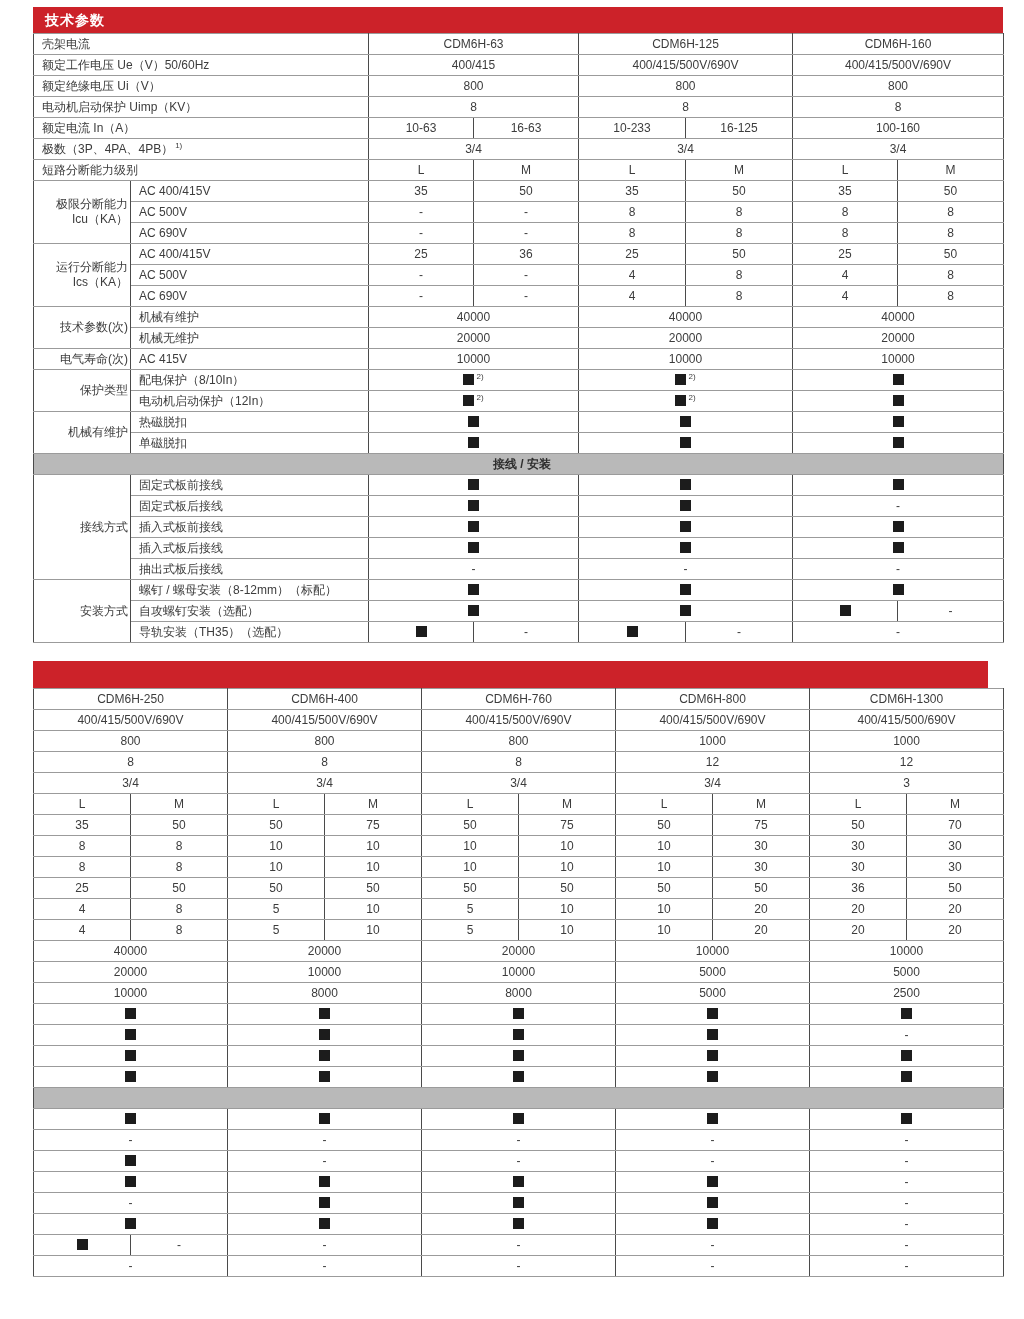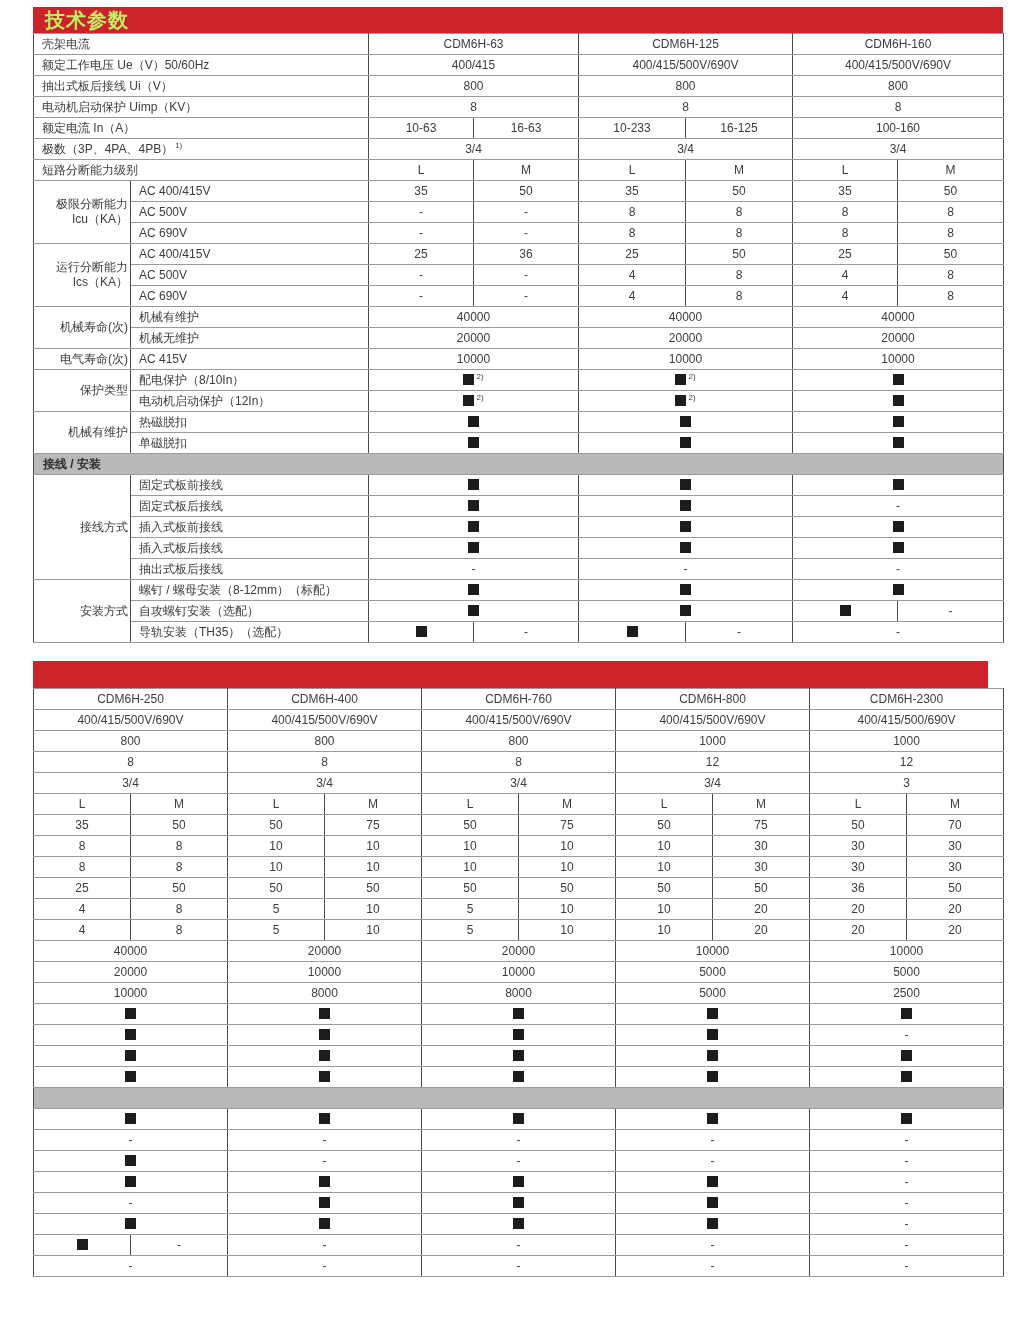--- a/index.html
+++ b/index.html
@@ -12,23 +12,23 @@
   html,body{margin:0;padding:0;background:#FFFFFF;}
   body{
     width:1024px;height:1319px;
     font-family:"Liberation Sans","DejaVu Sans",sans-serif;
     color:var(--ink);
     -webkit-font-smoothing:antialiased;
   }
   .sheet{width:970px;margin:7px 0 0 33px;}
   .bar-red{
     background:var(--accent);
-    color:#bef264;
+    color:#ffffff;
     font-weight:bold;
-    font-size:20px;
+    font-size:14px;
     height:26px;line-height:26px;
     padding-left:12px;
     box-sizing:border-box;
     letter-spacing:1px;
   }
   .bar-red.empty{width:955px;height:27px;margin-top:18px;}
   table.spec{
     border-collapse:collapse;
     table-layout:fixed;
     width:970px;
@@ -47,21 +47,21 @@
     overflow:hidden;
     white-space:nowrap;
   }
   table.spec td.lbl{text-align:left;padding-left:8px;margin-top:17px;}
   table.spec td.group{
     text-align:right;padding-left:6px;
     white-space:pre-line;line-height:15px;
   }
   table.spec td.section{
     background:var(--section-gray);
-    text-align:left;padding-left:9px;
+    text-align:center;padding-left:9px;
     font-weight:bold;color:#2E2E2E;
   }
   .sq{
     display:inline-block;
     width:11px;height:11px;
     background:#1C1C1C;
     vertical-align:middle;
     margin-top:-2px;
   }
   sup.fn{font-size:8px;line-height:0;margin-left:2px;}
@@ -92,21 +92,21 @@
           <td colspan="2">CDM6H-125</td>
           <td colspan="2">CDM6H-160</td>
         </tr>
         <tr>
           <td colspan="2" class="lbl">额定工作电压 Ue（V）50/60Hz</td>
           <td colspan="2">400/415</td>
           <td colspan="2">400/415/500V/690V</td>
           <td colspan="2">400/415/500V/690V</td>
         </tr>
         <tr>
-          <td colspan="2" class="lbl">抽出式板后接线 Ui（V）</td>
+          <td colspan="2" class="lbl">额定绝缘电压 Ui（V）</td>
           <td colspan="2">800</td>
           <td colspan="2">800</td>
           <td colspan="2">800</td>
         </tr>
         <tr>
           <td colspan="2" class="lbl">电动机启动保护 Uimp（KV）</td>
           <td colspan="2">8</td>
           <td colspan="2">8</td>
           <td colspan="2">8</td>
         </tr>
@@ -185,21 +185,21 @@
         <tr>
           <td class="lbl">AC 690V</td>
           <td colspan="1">-</td>
           <td colspan="1">-</td>
           <td colspan="1">4</td>
           <td colspan="1">8</td>
           <td colspan="1">4</td>
           <td colspan="1">8</td>
         </tr>
         <tr>
-          <td rowspan="2" class="group">机械寿命(次)</td>
+          <td rowspan="2" class="group">技术参数(次)</td>
           <td class="lbl">机械有维护</td>
           <td colspan="2">40000</td>
           <td colspan="2">40000</td>
           <td colspan="2">40000</td>
         </tr>
         <tr>
           <td class="lbl">机械无维护</td>
           <td colspan="2">20000</td>
           <td colspan="2">20000</td>
           <td colspan="2">20000</td>
@@ -312,21 +312,21 @@
         <col style="width: 97px;">
         <col style="width: 97px;">
         <col style="width: 97px;">
       </colgroup>
       <tbody>
         <tr>
           <td colspan="2">CDM6H-250</td>
           <td colspan="2">CDM6H-400</td>
           <td colspan="2">CDM6H-760</td>
           <td colspan="2">CDM6H-800</td>
-          <td colspan="2">CDM6H-2300</td>
+          <td colspan="2">CDM6H-1300</td>
         </tr>
         <tr>
           <td colspan="2">400/415/500V/690V</td>
           <td colspan="2">400/415/500V/690V</td>
           <td colspan="2">400/415/500V/690V</td>
           <td colspan="2">400/415/500V/690V</td>
           <td colspan="2">400/415/500/690V</td>
         </tr>
         <tr>
           <td colspan="2">800</td>

